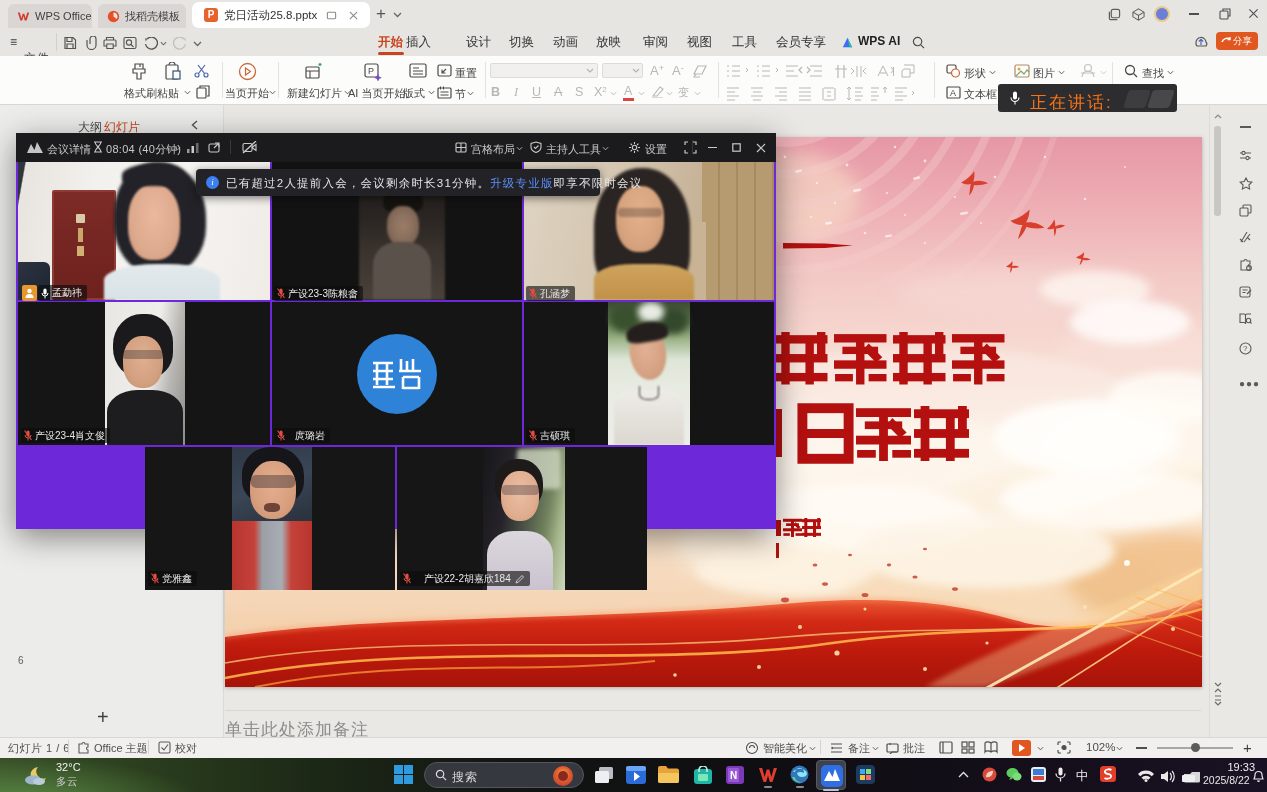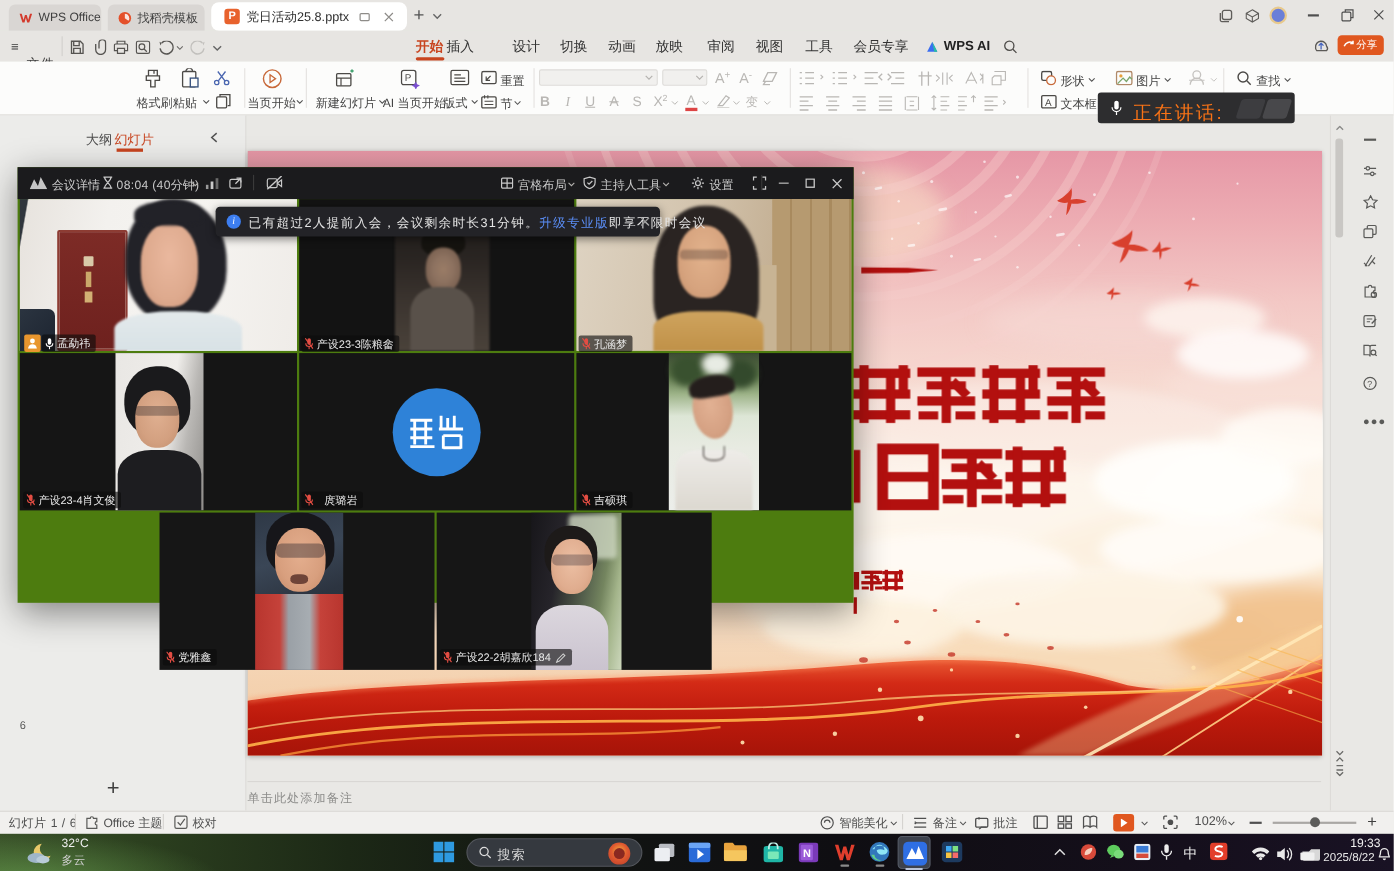--- a/index.html
+++ b/index.html
@@ -14,21 +14,21 @@
 
 #ribbon{position:absolute;left:0;top:0;width:1267px;height:792px;pointer-events:none}
 .rlab{position:absolute;font-size:11px;color:#454545;white-space:nowrap}
 .rsep{position:absolute;top:62px;width:1px;height:36px;background:#e4e2df}
 .gray{color:#b9b7b4}
 
 #lpanel{position:absolute;left:0;top:105px;width:224px;height:632px;background:#ececea;border-right:1px solid #dddbd8}
 #statusbar{position:absolute;left:0;top:0;width:1267px;height:792px;font-size:11px;color:#4f4f4f;pointer-events:none}
 #taskbar{position:absolute;left:0;top:0;width:1267px;height:792px;pointer-events:none}
 
-#meet{position:absolute;left:16px;top:152px;width:760px;height:396px;background:#4d7c0f;box-shadow:0 8px 30px rgba(0,0,0,.45)}
+#meet{position:absolute;left:16px;top:133px;width:760px;height:396px;background:#6d28d9;box-shadow:0 8px 30px rgba(0,0,0,.45)}
 #meethead{position:absolute;left:0;top:0;width:760px;height:29px;background:#1b1b1d;color:#c9c9c9;font-size:11px}
 .tile{position:absolute;background:#232323;overflow:hidden}
 .ntag{position:absolute;height:15px;background:rgba(12,12,12,.62);border-radius:2px;color:#e9e9e9;font-size:10px;display:flex;align-items:center;white-space:nowrap;padding:0 5px 0 3px}
 </style></head>
 <body>
 <div id="screen">
 <div id="titlebar">
  <div class="tab" style="left:8px;width:84px;background:#d9d6d3;padding-left:9px">
   <svg width="13" height="13" viewBox="0 0 16 16">
           <path d="M1 3 L4.2 13 L6.5 13 L8 7.5 L9.5 13 L11.8 13 L15 3 L12.6 3 L10.6 10 L9 4.5 L7 4.5 L5.4 10 L3.4 3 Z" fill="#d33a2c"></path>
@@ -318,21 +318,21 @@
  <div class="abs" style="left:78px;top:14px;font-size:12px;color:#4f4f4f">大纲</div>
  <div class="abs" style="left:104px;top:14px;font-size:12px;color:#c8441f">幻灯片</div>
  <div class="abs" style="left:106px;top:30px;width:24px;height:2.5px;background:#c8441f"></div>
  <svg class="abs" width="7" height="10" viewBox="0 0 7 10" style="left:191px;top:15px">
         <path d="M6 1 L1.5 5 L6 9" stroke="#555" stroke-width="1.4" fill="none"></path>
       </svg>
  <div class="abs" style="left:18px;top:550px;font-size:10px;color:#5a5a5a">6</div>
  <div class="abs" style="left:97px;top:601px;font-size:20px;color:#3f3f3f;font-weight:300">+</div>
 </div>
 <div class="abs" style="left:225px;top:710px;width:976px;height:1px;background:#d9d7d4"></div>
-<div class="abs" style="left:225px;top:718px;font-size:11px;color:#8c8c8a;letter-spacing:1px">单击此处添加备注</div>
+<div class="abs" style="left:225px;top:718px;font-size:17px;color:#8c8c8a;letter-spacing:1px">单击此处添加备注</div>
 <div class="abs" style="left:1209px;top:105px;width:1px;height:632px;background:#dddbd8"></div>
 <svg class="abs" width="8" height="5" viewBox="0 0 8 5" style="left:1214px;top:114px">
       <path d="M1 4 L4 1 L7 4" stroke="#8a8a88" stroke-width="1.2" fill="none"></path>
     </svg>
 <div class="abs" style="left:1214px;top:126px;width:7px;height:90px;background:#c9c7c4;border-radius:3px"></div>
 <svg class="abs" width="10" height="26" viewBox="0 0 10 26" style="left:1213px;top:680px" fill="none" stroke="#6a6a68" stroke-width="1.2">
       <path d="M2 3 L5 6 L8 3"></path>
       <path d="M2 12 L5 9 L8 12 M2 16 h6"></path>
       <path d="M2 20 h6 M2 22 L5 25 L8 22"></path>
     </svg>
@@ -924,21 +924,21 @@
           <path d="M0.5 0.5 L7.5 10" stroke="#e34d43" stroke-width="1.1"></path>
         </svg>
         <span style="margin-left:3px">党雅鑫</span>
       </div>
  <div class="ntag" style="left:384px;top:438px">
         <svg width="8" height="11" viewBox="0 0 8 11">
           <rect x="2.4" y="0.5" width="3.2" height="6" rx="1.6" fill="#e34d43"></rect>
           <path d="M1 5 a3 3 0 0 0 6 0 M4 8 v2.5" stroke="#e34d43" stroke-width="1" fill="none"></path>
           <path d="M0.5 0.5 L7.5 10" stroke="#e34d43" stroke-width="1.1"></path>
         </svg>
-        <span style="margin-left:3px">产设22-2胡嘉欣184</span>
+        <span style="margin-left:13px">产设22-2胡嘉欣184</span>
         <svg width="10" height="10" viewBox="0 0 10 10" style="margin-left:4px">
           <path d="M1 9 L2 6.5 L7 1.5 L8.5 3 L3.5 8 Z" fill="none" stroke="#cfcfcf" stroke-width="1"></path>
         </svg>
       </div>
 
  <div class="abs" style="left:180px;top:36px;width:404px;height:27px;background:#232327;border-radius:4px;box-shadow:0 2px 8px rgba(0,0,0,.5)">
   <div style="position:absolute;left:10px;top:7px;width:13px;height:13px;border-radius:50%;background:#3d7ef0;color:#fff;font-size:9px;text-align:center;line-height:13px;font-style:italic;font-family:'Liberation Serif',serif">i</div>
   <div style="position:absolute;left:30px;top:7px;font-size:11.5px;color:#e4e4e4;letter-spacing:1.2px;white-space:nowrap">已有超过2人提前入会，会议剩余时长31分钟。<span style="color:#5a8df5">升级专业版</span>即享不限时会议</div>
   <svg width="9" height="9" viewBox="0 0 9 9" style="position:absolute;left:386px;top:9px">
           <path d="M1 1 L8 8 M8 1 L1 8" stroke="#9a9a9a" stroke-width="1.1"></path>

